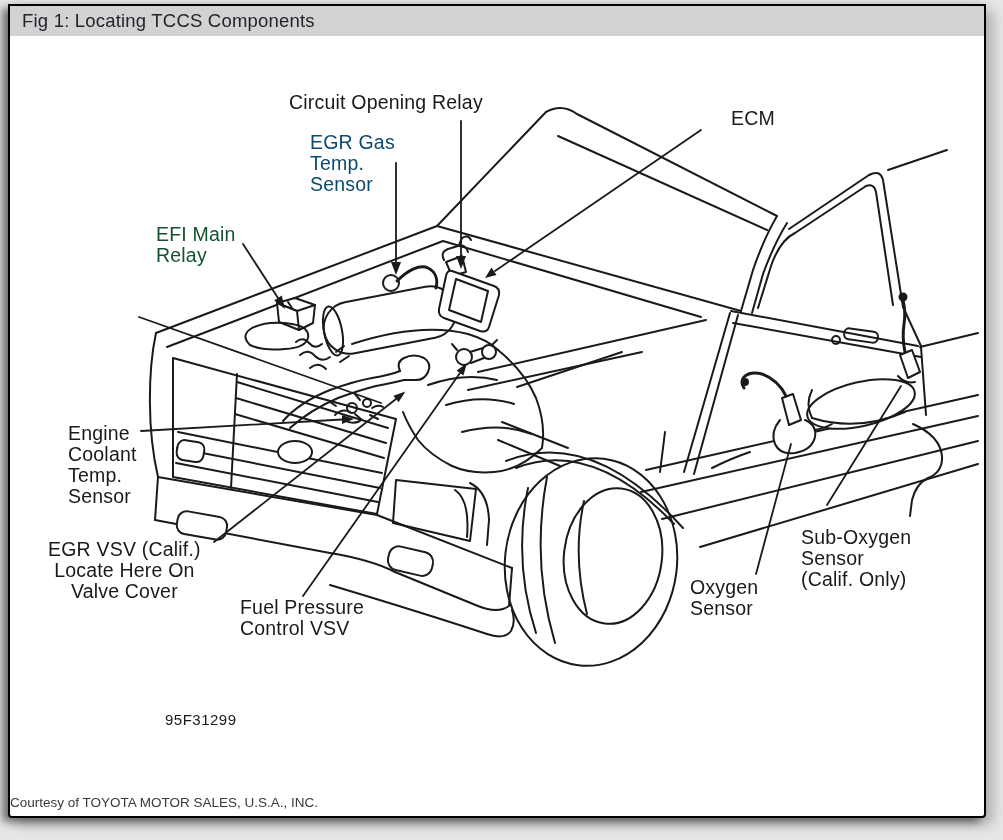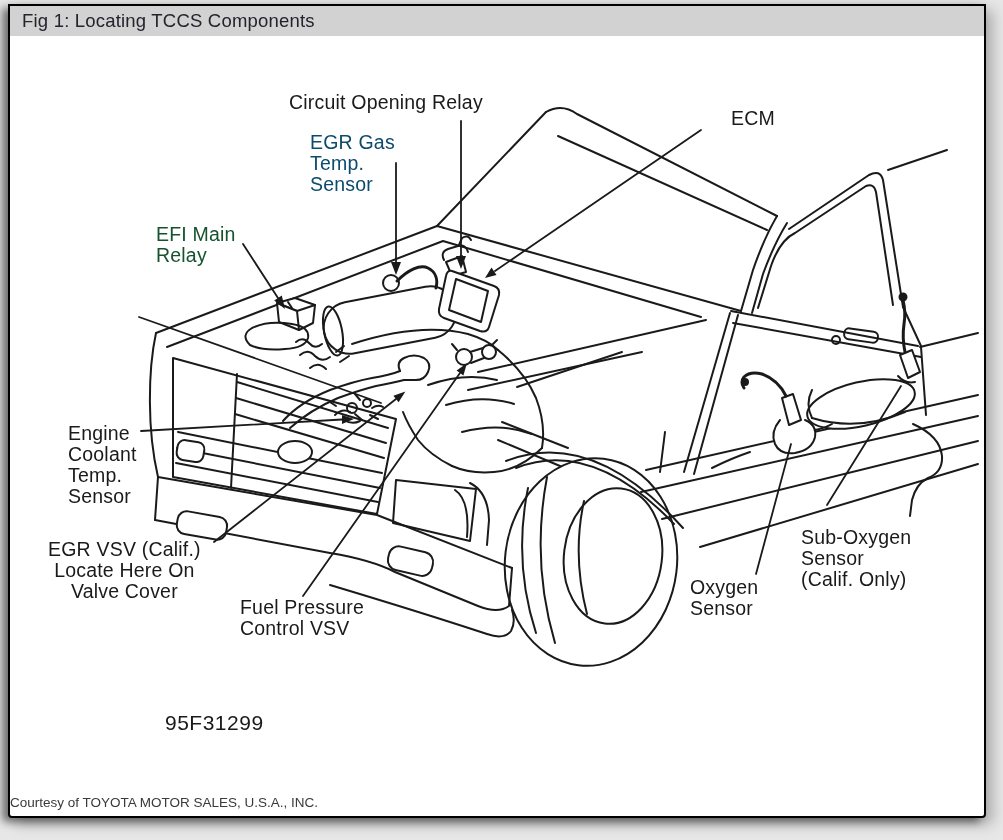--- a/index.html
+++ b/index.html
@@ -23,21 +23,21 @@
     font-size:18.5px; color:#23232e; letter-spacing:.2px;
   }
   #diagram-svg { position:absolute; left:0; top:0; width:1003px; height:840px; pointer-events:none; }
   #labels { position:absolute; left:0; top:0; width:1003px; height:840px; pointer-events:none; }
   .comp-label {
     position:absolute; white-space:pre-line;
     font-size:19.5px; line-height:21px; color:#1a1a1a; letter-spacing:.2px;
   }
   .fig-number {
     position:absolute; left:155px; top:705px;
-    font-size:21px; color:#1a1a1a; letter-spacing:.5px;
+    font-size:15px; color:#1a1a1a; letter-spacing:.5px;
   }
   .courtesy {
     position:absolute; left:0; bottom:6px; width:100%;
     text-align:left; font-size:13.5px; color:#3a3a3a;
   }
 </style>
 </head>
 <body>
 
 <div id="stage" style="background: rgb(231, 231, 231);">

